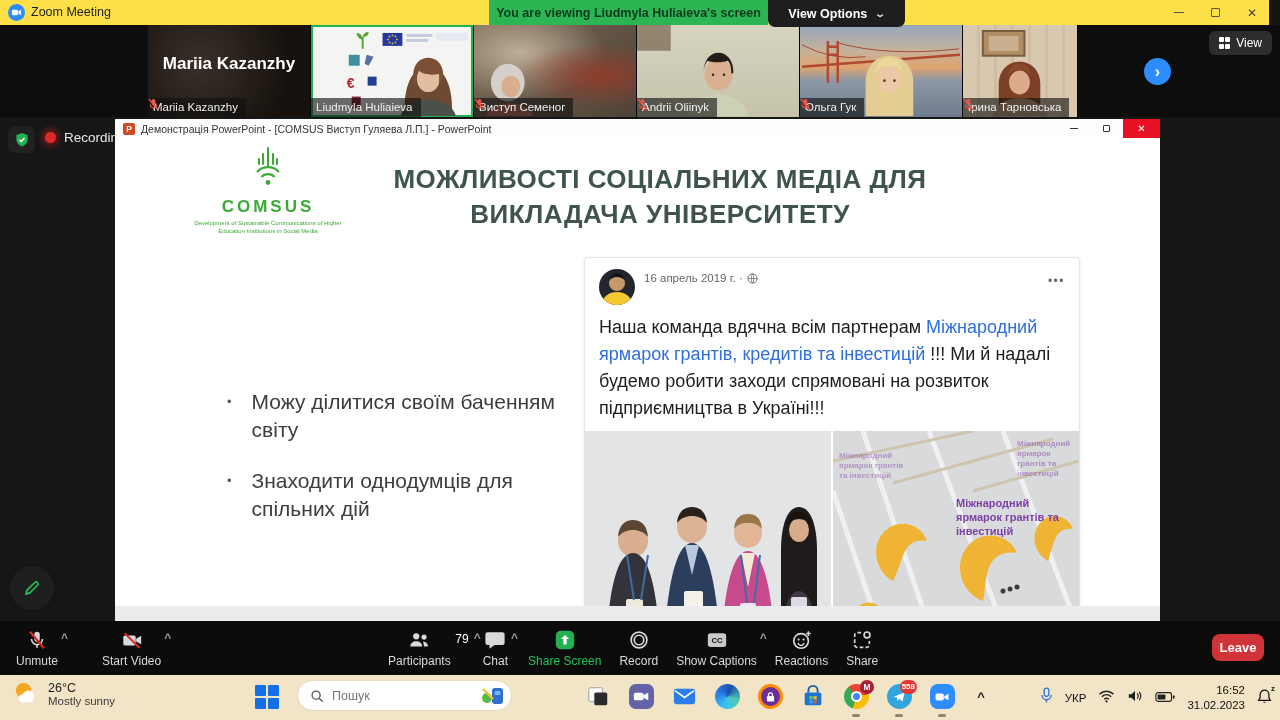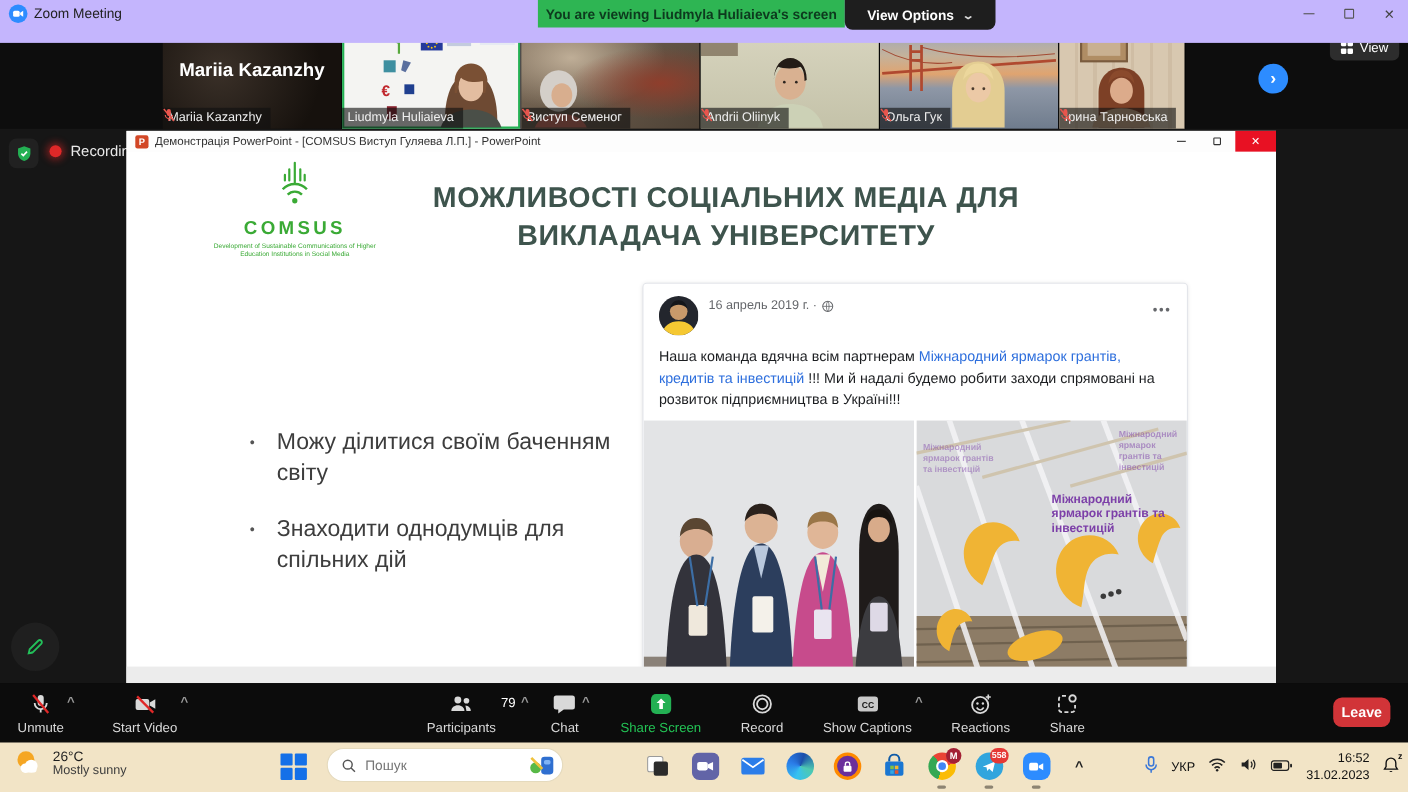--- a/index.html
+++ b/index.html
@@ -1,20 +1,20 @@
 <!DOCTYPE html>
 <html><head>
 <meta charset="utf-8">
 <style>
   *{margin:0;padding:0;box-sizing:border-box}
   body{width:1280px;height:720px;overflow:hidden;font-family:"Liberation Sans",sans-serif}
   .screen{position:relative;width:1280px;height:720px;background:#141414;overflow:hidden}
 
   
-  .titlebar{position:absolute;top:0;left:0;right:0;height:39px;background:#c4b5fd;z-index:30}
+  .titlebar{position:absolute;top:0;left:0;right:11px;height:25px;background:#fde047;z-index:30}
   .app-icon{position:absolute;left:8px;top:4px;width:17px;height:17px;border-radius:50%;background:#2d8cff;display:flex;align-items:center;justify-content:center}
   .app-title{position:absolute;left:31px;top:5px;font-size:12.5px;color:#222}
   .banner{position:absolute;left:489px;top:0;width:279px;height:25px;background:#2eb553;color:#0d3a1e;font-weight:bold;font-size:12.5px;display:flex;align-items:center;justify-content:center;white-space:nowrap}
   .view-options{position:absolute;left:768px;top:0;width:137px;height:27px;background:#1e1e1e;border-radius:0 0 7px 7px;color:#fff;font-size:12.5px;font-weight:bold;display:flex;align-items:center;justify-content:center;gap:9px;border:none;cursor:pointer}
   .vo-chev{font-size:10px;color:#ddd;transform:scaleX(1.4)}
   .win-controls{position:absolute;right:12px;top:0;height:25px;display:flex;align-items:center;gap:27px;color:#555}
   .wc-min{width:10px;border-bottom:1.4px solid #555;height:1px}
   .wc-max{width:9px;height:9px;border:1.3px solid #555;border-radius:1px}
   .wc-close{font-size:12px;color:#444}
 
@@ -68,37 +68,37 @@
 
   
   .fb-card{position:absolute;left:470px;top:120px;width:494px;background:#fff;border-radius:3px;box-shadow:0 0 0 1px #e3e5ea,0 1px 5px rgba(0,0,0,.14)}
   .fb-header{display:flex;padding:11px 14px 6px;position:relative}
   .fb-avatar{width:36px;height:36px;border-radius:50%;overflow:hidden;flex:none}
   .fb-headtext{margin-left:9px;padding-top:1px}
   .fb-nameline{font-size:13px;color:#65676b;line-height:1.3}
   .fb-nameline b{color:#050505}
   .fb-subline{font-size:11.5px;color:#65676b;display:flex;align-items:center;gap:4px;margin-top:2px}
   .fb-menu{position:absolute;right:14px;top:16px;color:#65676b;font-size:12px;letter-spacing:1.5px;background:none;border:none;cursor:default}
-  .fb-body{padding:3px 14px 0;font-size:13px;color:#1c1e21;line-height:1.5}
+  .fb-body{padding:3px 14px 0;font-size:18px;color:#1c1e21;line-height:1.5}
   .fb-link{color:#2e6fdd}
   .fb-photos{display:flex;gap:2px;margin-top:9px;height:238px}
   .fb-photo{position:relative;width:50%;height:100%;overflow:hidden}
   .fb-photo svg{display:block;width:100%;height:100%}
   .photo-caption{position:absolute;right:18px;top:66px;width:105px;font-size:11px;font-weight:bold;color:#7c3fa8;line-height:1.25}
   .photo-caption.ghost1{right:auto;left:6px;top:20px;opacity:.45;font-size:8px;width:70px}
   .photo-caption.ghost2{right:2px;top:8px;opacity:.5;font-size:8px;width:60px}
 
   
   .zoom-toolbar{position:absolute;top:621px;left:0;right:0;height:54px;background:#0c0c0c;z-index:25}
   .ctrl{position:relative;display:flex;flex-direction:column;align-items:center;color:#d9d9d9;font-size:12px;background:none;border:none;cursor:pointer}
   .ctrl .ico{height:24px;display:flex;align-items:center;justify-content:center}
   .ctrl .lbl{margin-top:2px;white-space:nowrap}
   .ctrl .chev{position:absolute;top:3px;right:-10px;color:#9a9a9a;font-size:12px;font-weight:bold}
   .tb-left{position:absolute;left:16px;top:7px;display:flex;gap:44px}
-  .tb-center{position:absolute;left:388px;top:7px;display:flex;gap:36px}
+  .tb-center{position:absolute;left:388px;top:7px;display:flex;gap:18px}
   .lbl-green{color:#23c455}
   .count{position:absolute;top:4px;right:-18px;font-size:12px;color:#fff}
   .leave-btn{position:absolute;right:16px;top:13px;width:52px;height:27px;background:#d13438;border:none;border-radius:8px;color:#fff;font-weight:bold;font-size:13px;cursor:pointer}
 
   
   .taskbar{position:absolute;top:675px;left:0;right:0;height:45px;background:#f2e4c6;z-index:25}
   .weather{position:absolute;left:12px;top:5px;display:flex;gap:9px;align-items:center;cursor:pointer}
   .w-temp{font-size:12.5px;color:#1d1d1d}
   .w-cond{font-size:11.5px;color:#3c3c3c}
   .tb-icons{position:absolute;left:254px;top:7px;display:flex;align-items:center;gap:17px}

